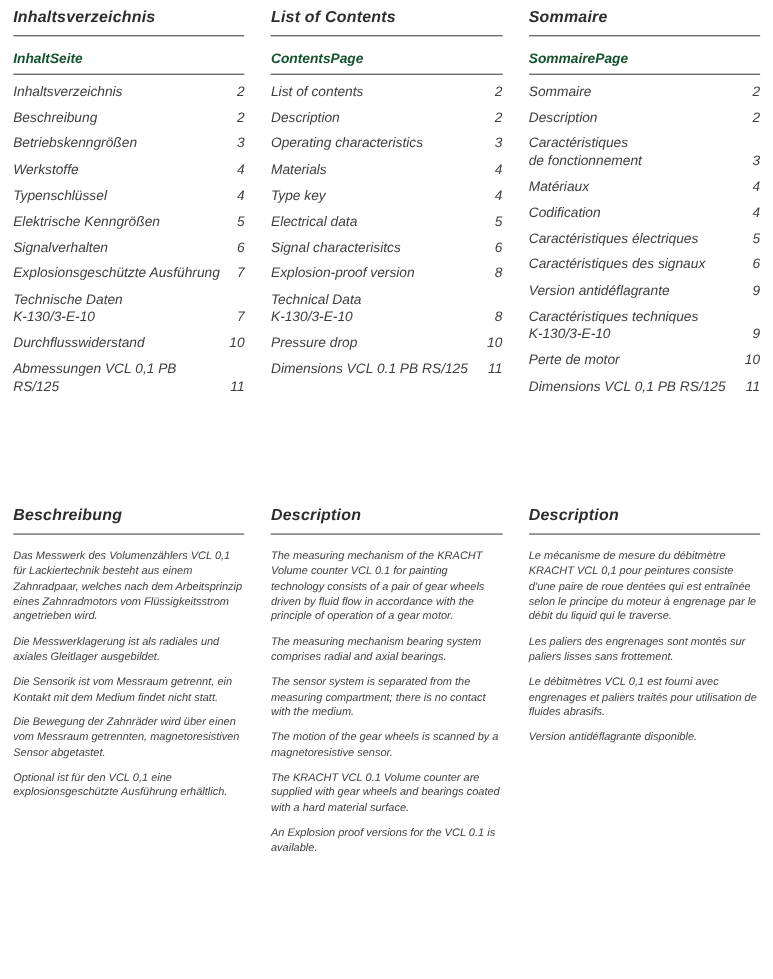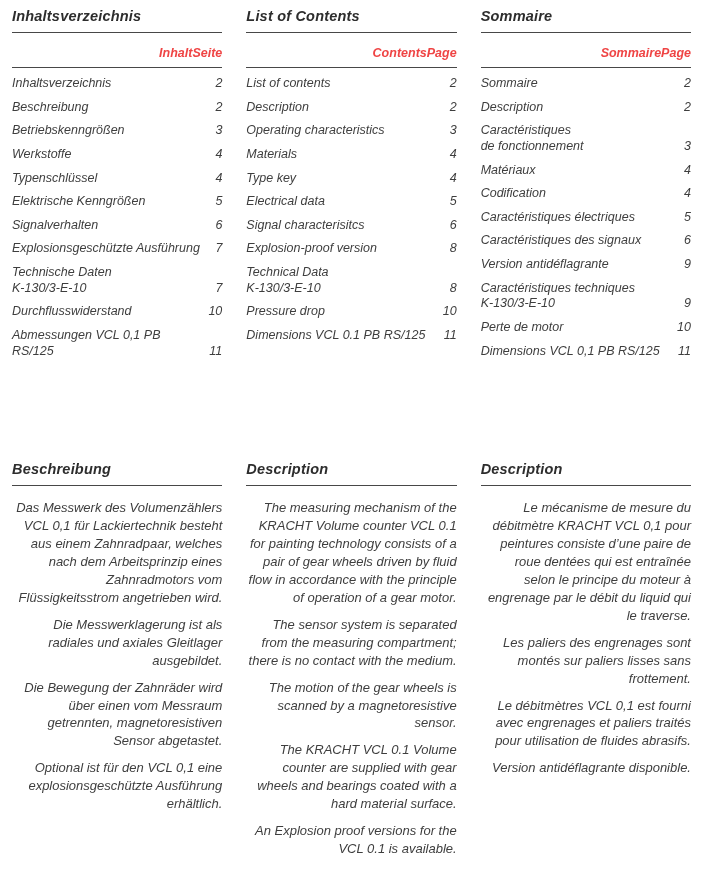--- a/index.html
+++ b/index.html
@@ -25,43 +25,42 @@
     margin: 0;
     font-size: 14.5px;
     font-weight: bold;
     color: #2d2d2d;
     letter-spacing: 0.2px;
     padding: 2px 0 8px 0;
     border-bottom: 1px solid #484848;
   }
   .toc-head {
     display: flex;
-    justify-content: flex-end;
+    justify-content: flex-start;
     font-size: 12.5px;
     font-weight: bold;
-    color: #ef4444;
+    color: #14532d;
     padding: 13px 0 7px 0;
     border-bottom: 1px solid #484848;
   }
   .toc-row {
     display: flex;
     justify-content: space-between;
     align-items: flex-end;
     font-size: 12.5px;
     line-height: 1.25;
     margin-top: 8px;
   }
   .toc-label { white-space: pre-line; }
   .toc-page { margin-left: 8px; white-space: nowrap; }
   .desc .section-title { margin-bottom: 13px; }
   .para {
-    font-size: 13px;
+    font-size: 10px;
     line-height: 1.38;
     margin: 0 0 9px 0;
-    text-align: right;
   }
 </style>
 </head>
 <body>
 
 <div class="page">
 
   <section class="col">
     <h1 class="section-title">Inhaltsverzeichnis</h1>
     <div class="toc-head">
@@ -219,27 +218,29 @@
     <div class="toc-row">
       <span class="toc-label">Dimensions VCL 0,1 PB RS/125</span>
       <span class="toc-page">11</span>
     </div>
   </section>
 
   <section class="col desc">
     <h1 class="section-title">Beschreibung</h1>
     <p class="para">Das Messwerk des Volumenzählers VCL 0,1 für Lackiertechnik besteht aus einem Zahnradpaar, welches nach dem Arbeitsprinzip eines Zahnradmotors vom Flüssigkeitsstrom angetrieben wird.</p>
     <p class="para">Die Messwerklagerung ist als radiales und axiales Gleitlager ausgebildet.</p>
+    <p class="para">Die Sensorik ist vom Messraum getrennt, ein Kontakt mit dem Medium findet nicht statt.</p>
     <p class="para">Die Bewegung der Zahnräder wird über einen vom Messraum getrennten, magnetoresistiven Sensor abgetastet.</p>
     <p class="para">Optional ist für den VCL 0,1 eine explosionsgeschützte Ausführung erhältlich.</p>
   </section>
 
   <section class="col desc">
     <h1 class="section-title">Description</h1>
     <p class="para">The measuring mechanism of the KRACHT Volume counter VCL 0.1 for painting technology consists of a pair of gear wheels driven by fluid flow in accordance with the principle of operation of a gear motor.</p>
+    <p class="para">The measuring mechanism bearing system comprises radial and axial bearings.</p>
     <p class="para">The sensor system is separated from the measuring compartment; there is no contact with the medium.</p>
     <p class="para">The motion of the gear wheels is scanned by a magnetoresistive sensor.</p>
     <p class="para">The KRACHT VCL 0.1 Volume counter are supplied with gear wheels and bearings coated with a hard material surface.</p>
     <p class="para">An Explosion proof versions for the VCL 0.1 is available.</p>
   </section>
 
   <section class="col desc">
     <h1 class="section-title">Description</h1>
     <p class="para">Le mécanisme de mesure du débitmètre KRACHT VCL 0,1 pour peintures consiste d’une paire de roue dentées qui est entraînée selon le principe du moteur à engrenage par le débit du liquid qui le traverse.</p>
     <p class="para">Les paliers des engrenages sont montés sur paliers lisses sans frottement.</p>

